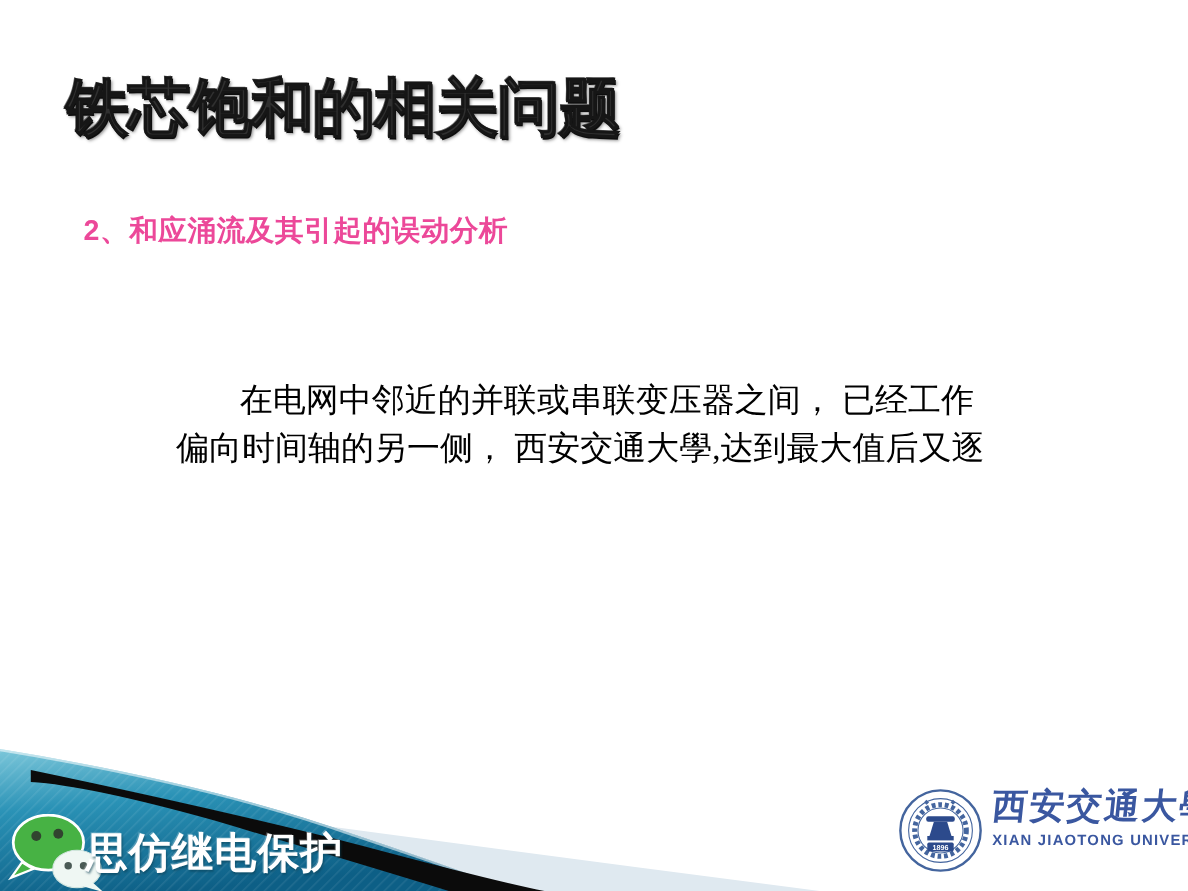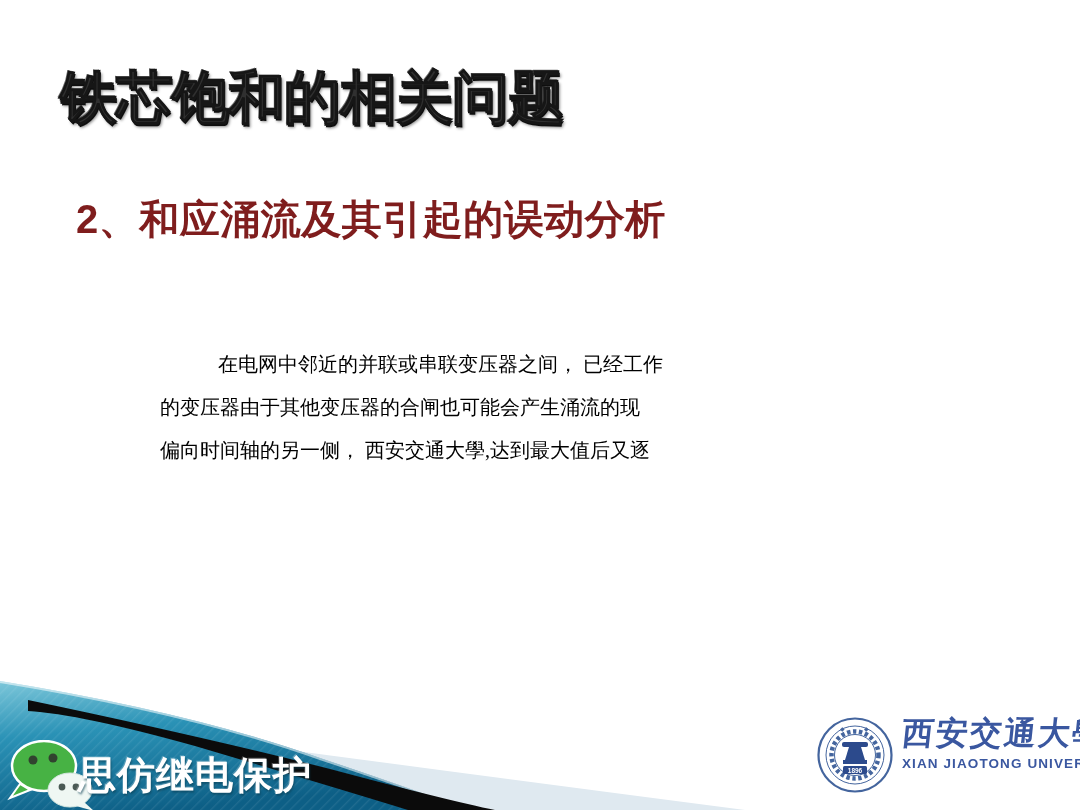--- a/index.html
+++ b/index.html
@@ -16,29 +16,29 @@
     font-size:57px;font-weight:900;letter-spacing:-1px;
     color:#303030;
     -webkit-text-stroke:1px #161616;
     text-shadow:1px 2px 0 #0e0e0e,2px 3px 3px rgba(0,0,0,.45),-1px -1px 0 #6f6f6f;
     white-space:nowrap;
   }
 
   
   .subtitle{
     position:absolute;left:76px;top:192px;
-    font-size:40px;font-weight:600;letter-spacing:.5px;
-    color:#7f1d1d;white-space:nowrap;
+    font-size:26px;font-weight:600;letter-spacing:.5px;
+    color:#ec4899;white-space:nowrap;
   }
 
   
   .body-text{
     position:absolute;left:160px;top:343px;width:765px;
     font-family:"Liberation Serif","DejaVu Serif",serif;
-    font-size:20px;line-height:43px;color:#000;
+    font-size:30px;line-height:43px;color:#000;
   }
   .body-line{white-space:nowrap;}
   .body-line.first{text-indent:58px;}
 
   
   .footer-art{position:absolute;left:0;bottom:0;width:1080px;height:150px;}
 
   
   .wechat-brand{position:absolute;left:0;top:0;width:1080px;height:726px;pointer-events:none;}
   .wechat-icon{position:absolute;left:6px;top:740px;}
@@ -68,21 +68,20 @@
 <body>
 
 <div class="slide">
 
   <div class="title">铁芯饱和的相关问题</div>
 
   <div class="subtitle">2、和应涌流及其引起的误动分析</div>
 
   <div class="body-text">
     <div class="body-line first">在电网中邻近的并联或串联变压器之间， 已经工作</div>
-    <div class="body-line">的变压器由于其他变压器的合闸也可能会产生涌流的现</div>
     <div class="body-line">偏向时间轴的另一侧， 西安交通大學,达到最大值后又逐</div>
   </div>
 
   <svg class="footer-art" viewBox="0 660 1080 150" width="1080" height="150" aria-hidden="true">
     <defs>
       <linearGradient id="tealGrad" x1="0" y1="0" x2="0.35" y2="1">
         <stop offset="0" stop-color="#7cc7da"></stop>
         <stop offset="0.4" stop-color="#2a92b6"></stop>
         <stop offset="1" stop-color="#0d5f86"></stop>
       </linearGradient>

